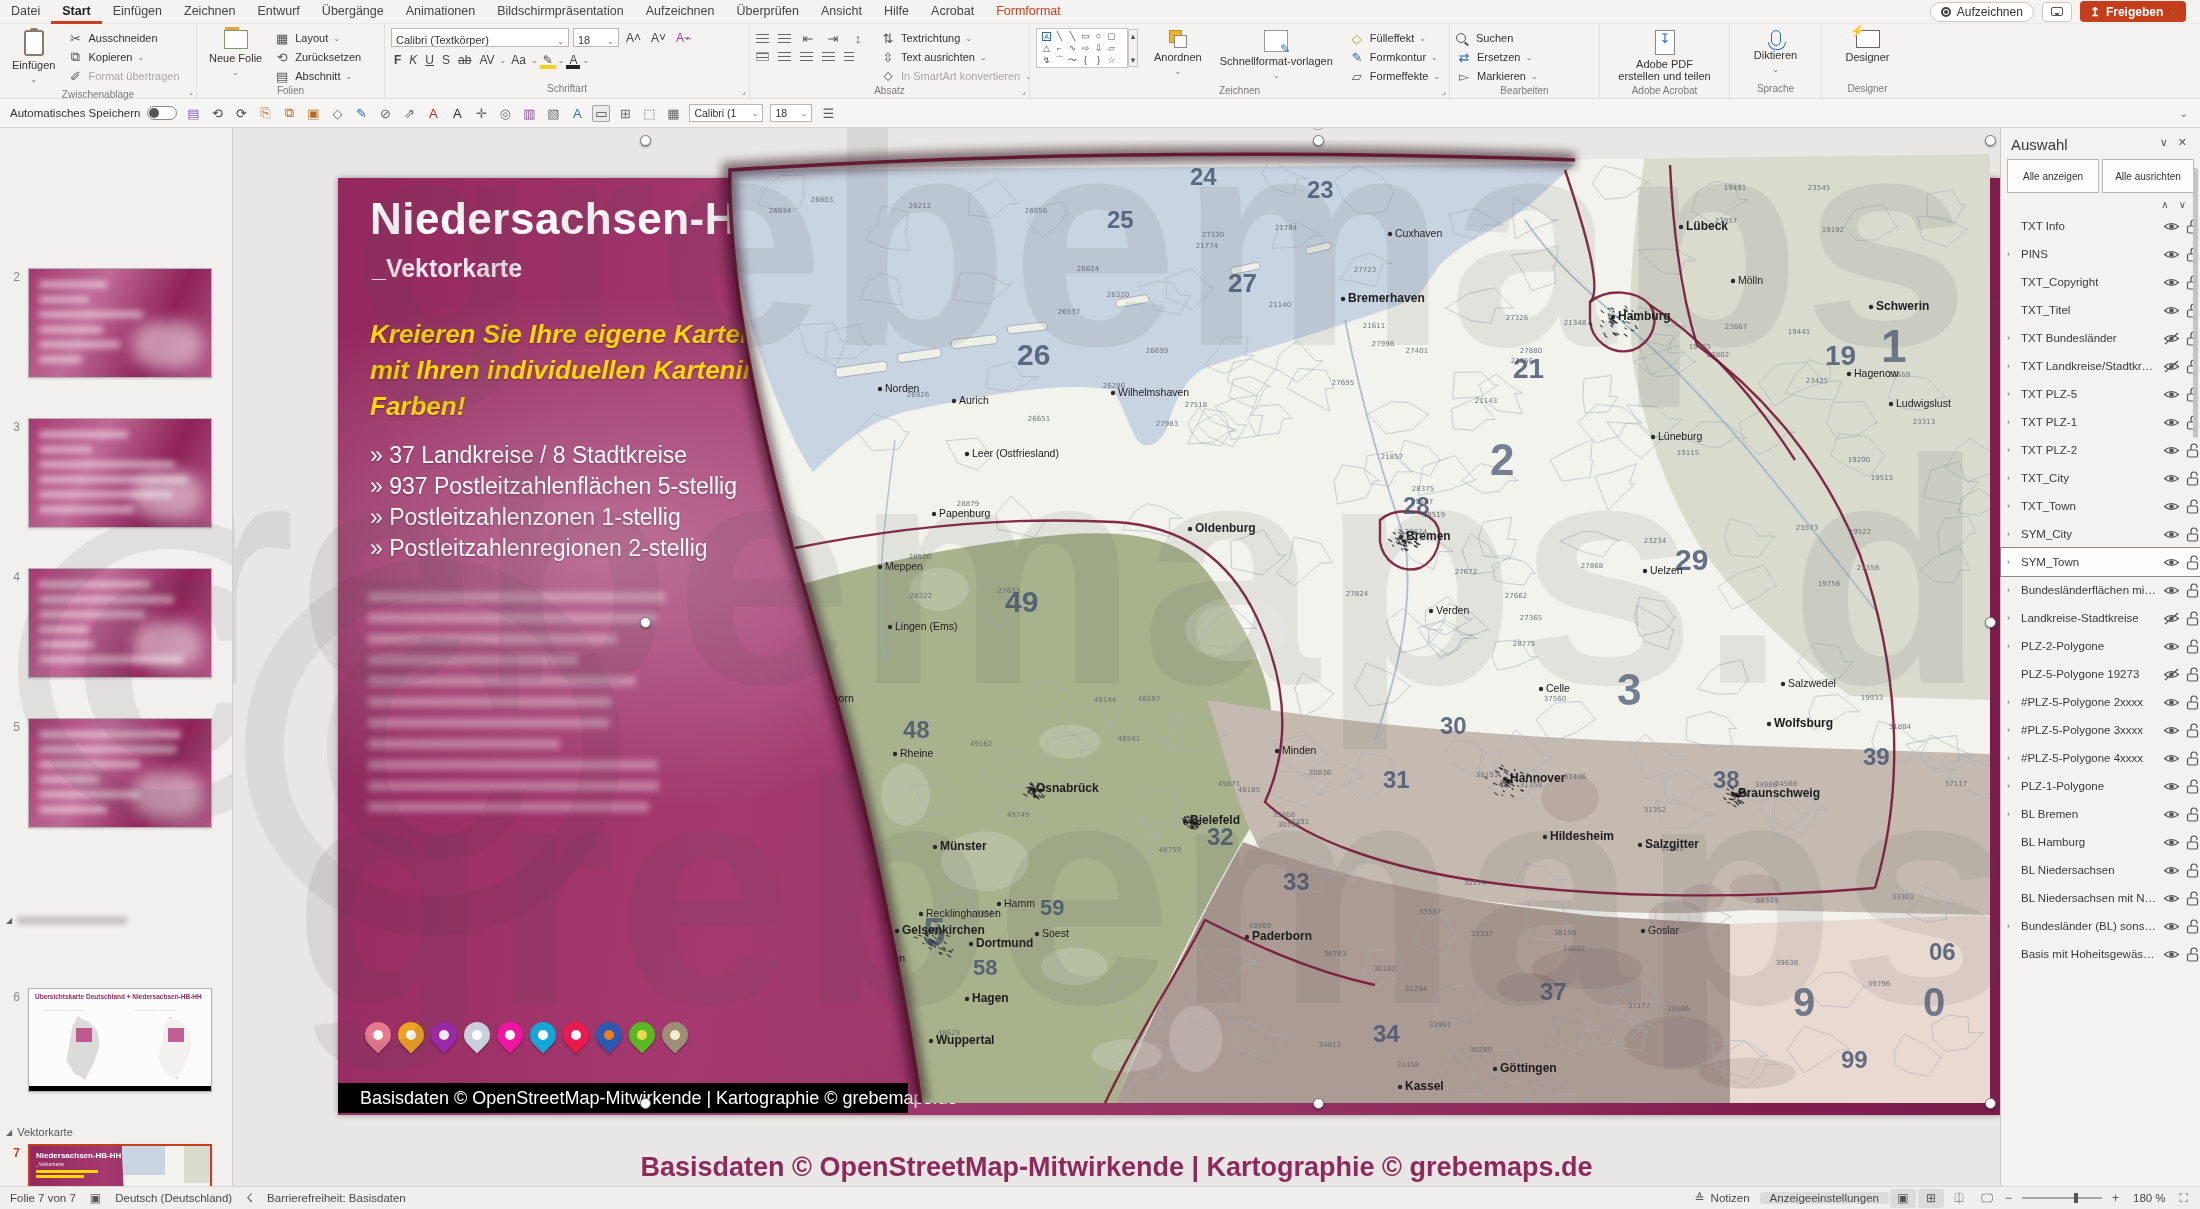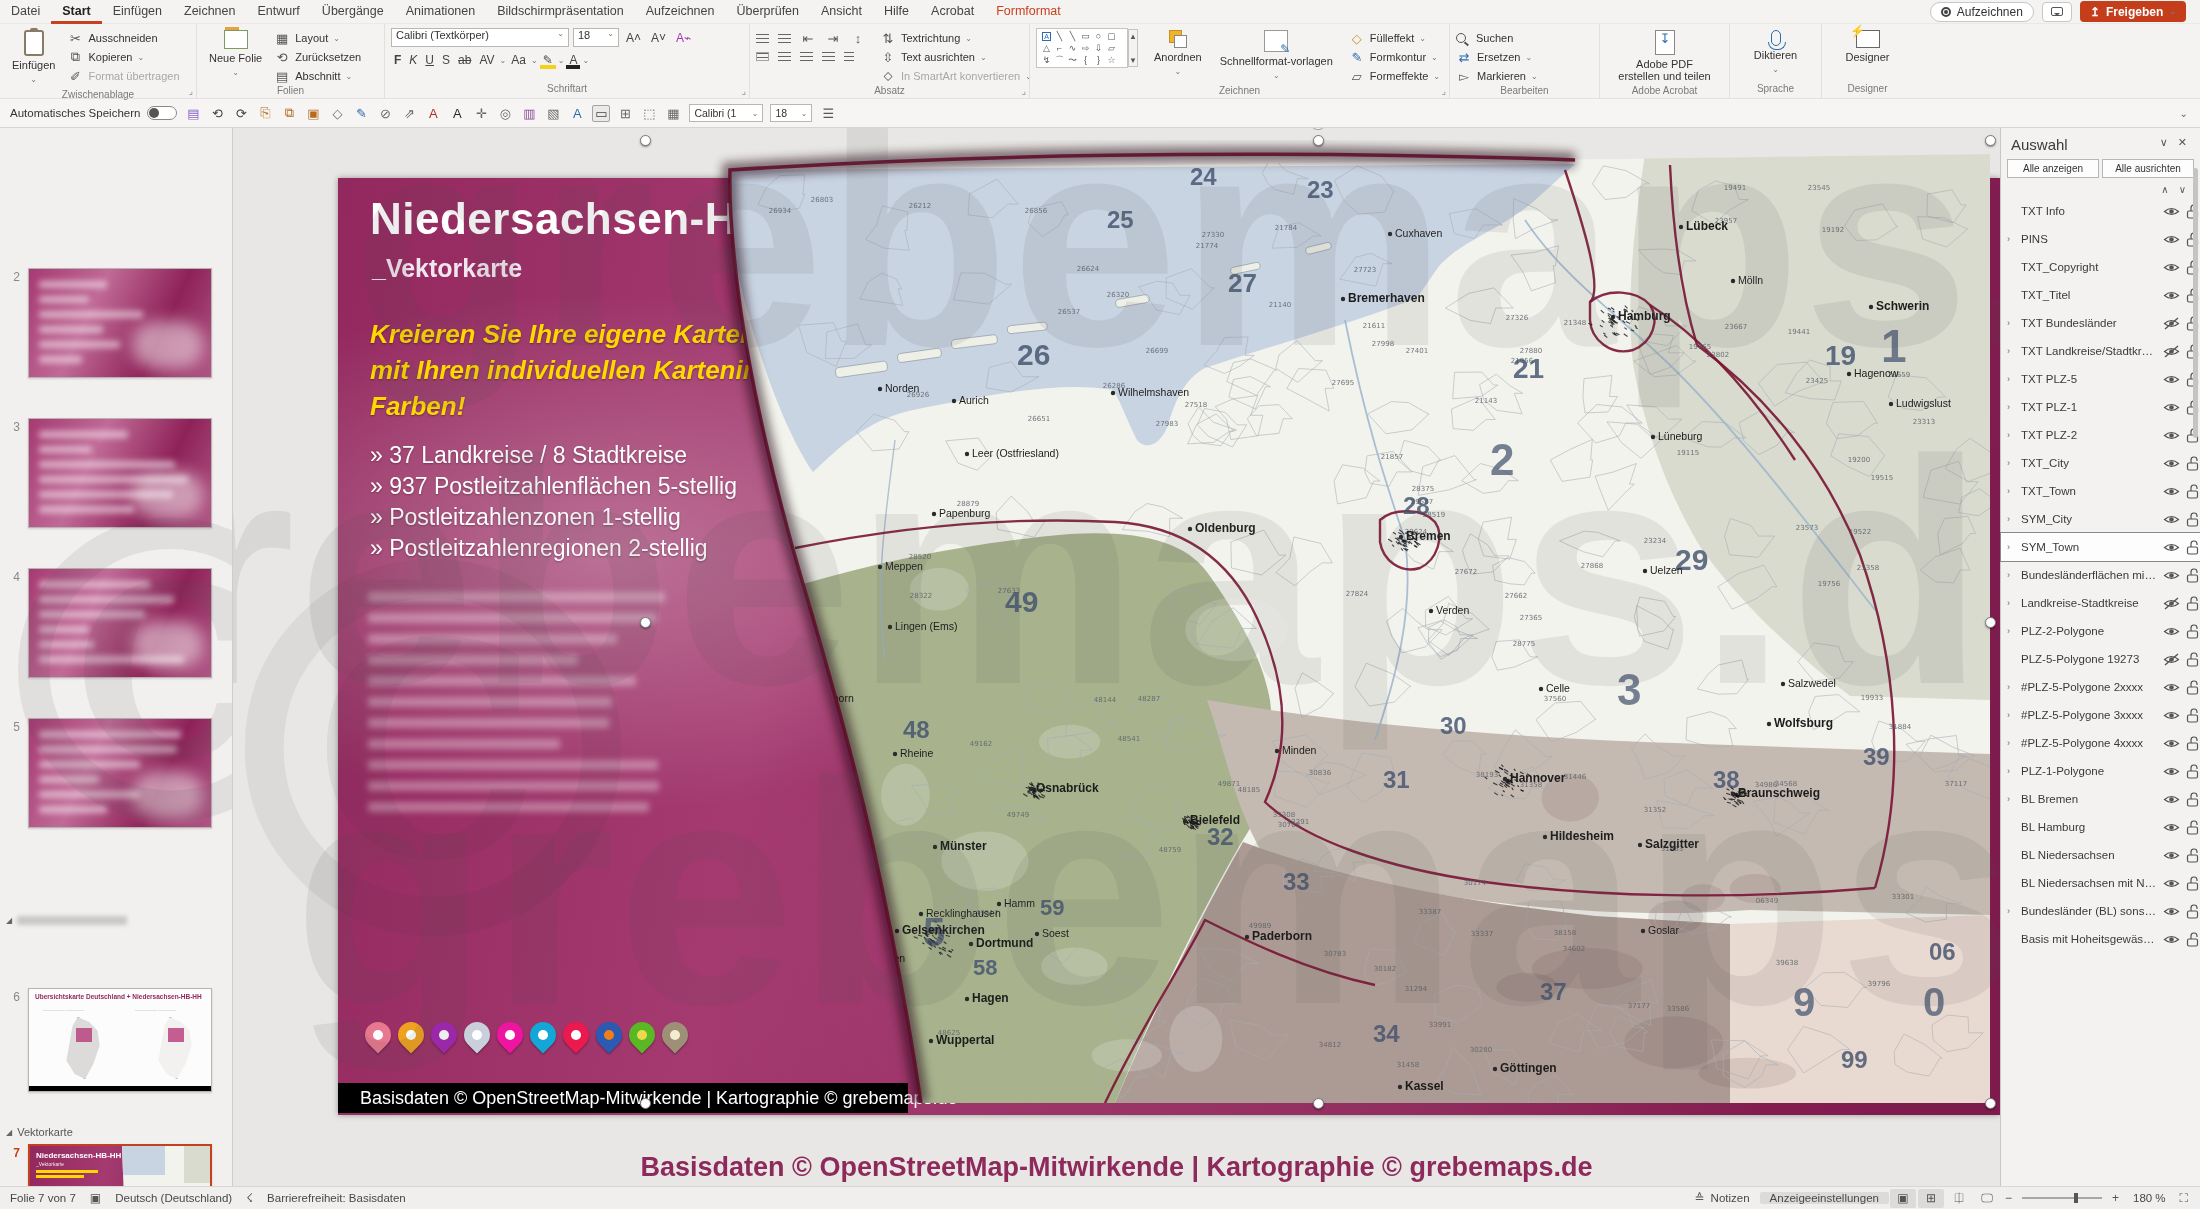--- a/index.html
+++ b/index.html
@@ -28,21 +28,21 @@
   .bigbtn{display:flex;flex-direction:column;align-items:center;justify-content:flex-start;gap:3px;font-size:11px;color:#333;padding:2px 6px;text-align:center;line-height:12px}
   .smallcol{display:flex;flex-direction:column;justify-content:flex-start;gap:3px;padding-top:2px}
   .smallbtn{display:flex;align-items:center;gap:5px;font-size:11px;color:#333;white-space:nowrap;height:16px}
   .smallbtn.gray{color:#a9a7a5}
   .chv{font-size:8px;color:#777}
   .gly{font-size:13px;color:#555;width:16px;text-align:center;display:inline-block}
   .clipboard{width:20px;height:26px;border:2px solid #8a7a68;border-radius:3px;background:#fff;position:relative}
   .clipboard::before{content:"";position:absolute;left:4px;top:-4px;width:8px;height:4px;background:#8a7a68;border-radius:2px}
   .slide-ic{width:24px;height:19px;border:1.5px solid #7a9c62;background:#fff;position:relative}
   .slide-ic::before{content:"";position:absolute;left:0;top:-4px;width:14px;height:3px;background:#e6a23c}
-  .fontcombo{border:1px solid #b9b7b5;background:#fff;font-size:11px;color:#333;height:19px;display:flex;align-items:flex-start;padding:0 4px;gap:6px;white-space:nowrap}
+  .fontcombo{border:1px solid #b9b7b5;background:#fff;font-size:11px;color:#333;height:19px;display:flex;align-items:flex-end;padding:0 4px;gap:6px;white-space:nowrap}
   .fbtn{font-size:12px;color:#444;padding:0 3px;height:18px;line-height:18px}
   .fbtn.b{font-weight:bold}.fbtn.i{font-style:italic}.fbtn.u{text-decoration:underline}.fbtn.s{text-decoration:line-through}
   .hl{border-bottom:4px solid #f3d11c}.fc{border-bottom:4px solid #222}
   .bars{display:inline-block;width:13px;height:9px;background:repeating-linear-gradient(to bottom,#666 0 1.3px,transparent 1.3px 3.8px)}
   .bars.c{background:repeating-linear-gradient(to bottom,#666 0 1.3px,transparent 1.3px 3.8px);width:10px}
   .shapebox{border:1px solid #c6c4c2;background:#fff;padding:1px 3px;display:grid;grid-template-columns:repeat(6,13px);grid-auto-rows:12px;align-items:center;justify-items:center;position:relative;width:92px}
   .shapebox span{font-size:9px;color:#555}
   .sb-scroll{position:absolute;right:-11px;top:0;width:10px;height:100%;border:1px solid #c6c4c2;background:#f4f2f0;font-size:6px;color:#777;display:flex;flex-direction:column;align-items:center;justify-content:space-between;padding:1px 0}
   .arrange-ic{width:18px;height:18px;position:relative}
   .arrange-ic::before{content:"";position:absolute;left:0;top:0;width:11px;height:11px;background:#f0b429;border:1px solid #c89020}
@@ -95,21 +95,21 @@
   #mapsvg{position:absolute;left:412px;top:12px;z-index:2}
   .handle{position:absolute;width:11px;height:11px;border-radius:50%;background:#fff;border:1px solid #777;box-shadow:0 1px 2px rgba(0,0,0,.4);z-index:7}
   #rot-handle{position:absolute;z-index:7;font-size:15px;color:#444;background:#fff;border:1px solid #999;border-radius:50%;width:18px;height:18px;line-height:16px;text-align:center}
   #canvas-footer{position:absolute;left:0;top:1024px;width:1767px;text-align:center;font-size:27px;font-weight:bold;color:#8d2a5b;z-index:3}
   
   #pane{position:absolute;left:2000px;top:128px;width:200px;height:1058px;background:#f4f2f1;border-left:1px solid #c8c6c4;z-index:16;font-size:11.5px}
   #pane-head{display:flex;align-items:flex-start;padding:8px 8px 4px 10px}
   #pane-title{font-size:15px;color:#3b3b3b;flex:1}
   .pane-hic{color:#555;font-size:11px;padding:0 5px}
   #pane-btns{display:flex;gap:3px;padding:2px 6px}
-  .pane-btn{flex:1;border:1px solid #b9b7b5;background:#fdfdfd;font-size:10px;color:#333;height:19px;line-height:17px;text-align:center;white-space:nowrap;overflow:hidden}
+  .pane-btn{flex:1;border:1px solid #b9b7b5;background:#fdfdfd;font-size:10px;color:#333;height:34px;line-height:17px;text-align:center;white-space:nowrap;overflow:hidden}
   #pane-updown{display:flex;justify-content:flex-end;gap:10px;padding:4px 14px 2px 0;color:#555;font-size:10px}
   .prow{position:relative;height:28px;display:flex;align-items:center;padding-left:20px;}
   .prow .pchev{position:absolute;left:6px;font-size:9px;color:#666}
   .prow .plabel{flex:1;color:#3a3a3a;white-space:nowrap;overflow:hidden;text-overflow:ellipsis}
   .prow.sel{outline:1px solid #8a8886;background:#fdfdfd}
   .prow svg{flex:none;margin-left:6px}
   #pane-scroll{position:absolute;right:2px;top:40px;width:5px;height:270px;background:#c6c4c2;border-radius:3px}
   
   #status{position:absolute;left:0;top:1186px;width:2200px;height:23px;background:#f1efed;border-top:1px solid #d8d6d4;display:flex;align-items:center;font-size:11.5px;color:#484848;z-index:20}
   #status .sp{padding:0 10px;white-space:nowrap}

